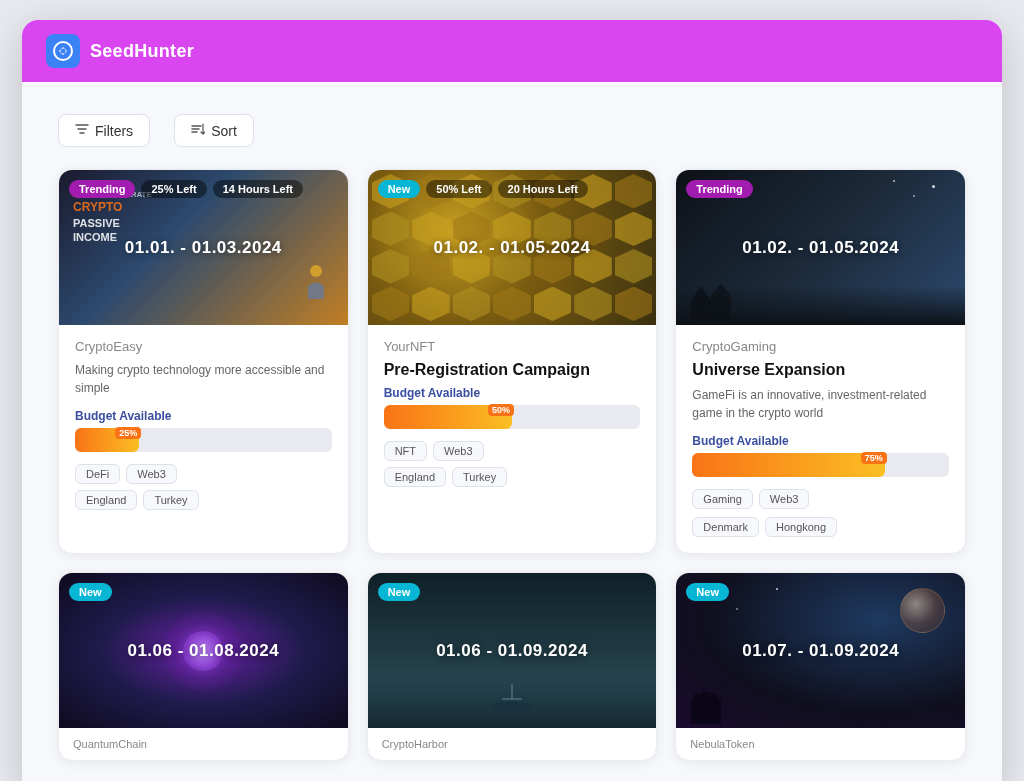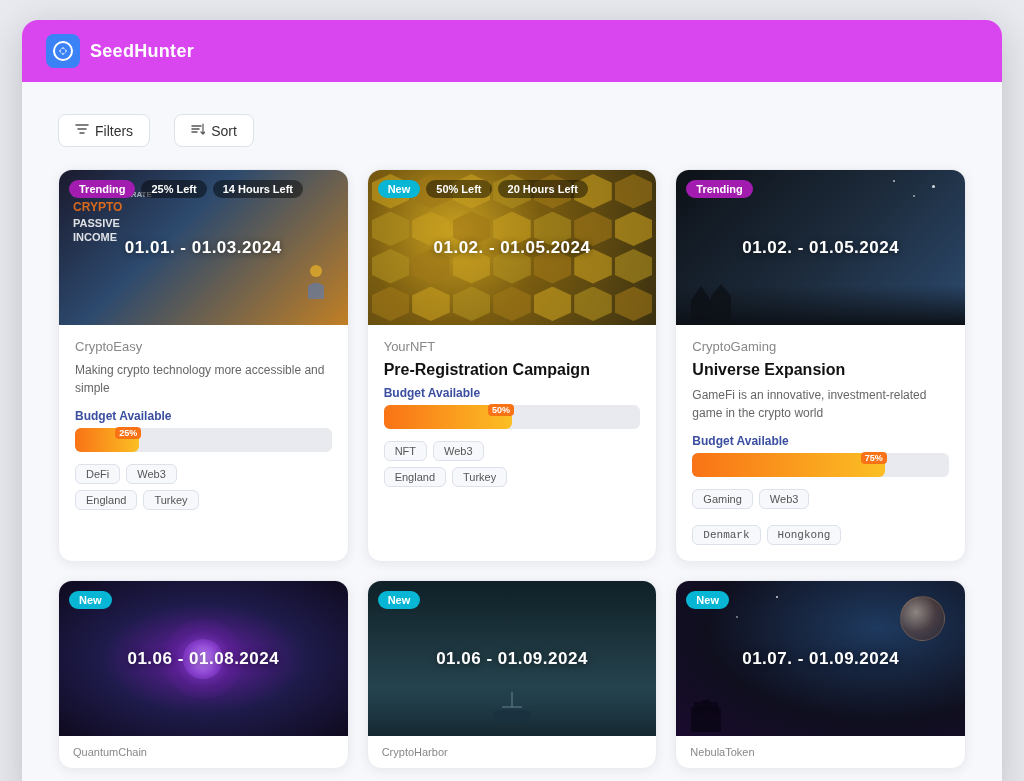--- a/index.html
+++ b/index.html
@@ -426,21 +426,21 @@
           <div class="budget-label">Budget Available</div>
           <div class="progress-bar-bg">
             <div class="progress-bar-fill" style="width:75%;text-align:right;">
               <span class="progress-label">75%</span>
             </div>
           </div>
           <div class="tags-row">
             <span class="tag">Gaming</span>
             <span class="tag">Web3</span>
           </div>
-          <div class="tags-row" style="margin-top:16px;font-family:Liberation Mono, monospace;">
+          <div class="tags-row" style="margin-top:8px;">
             <span class="tag">Denmark</span>
             <span class="tag">Hongkong</span>
           </div>
         </div>
       </div>
 
       <div class="card">
         <div class="card-image">
           <div class="card-image-bg bg-quantum">
 

